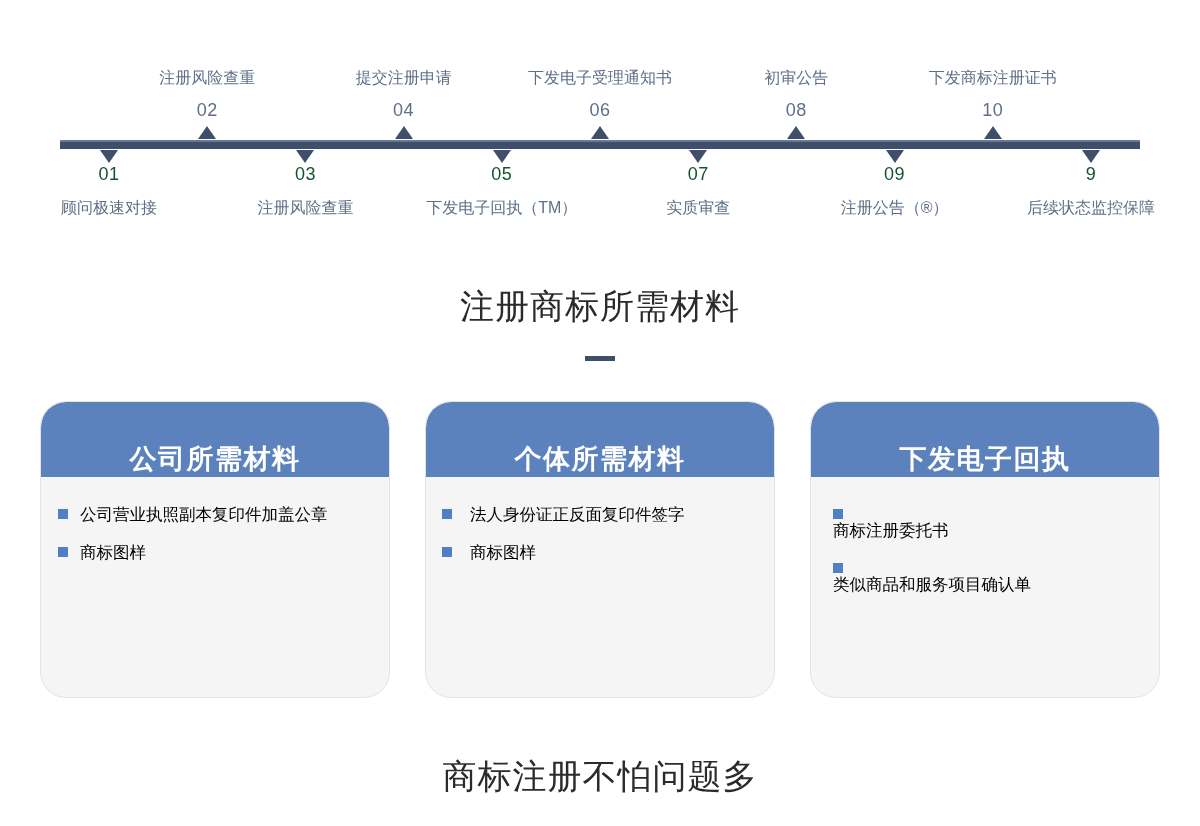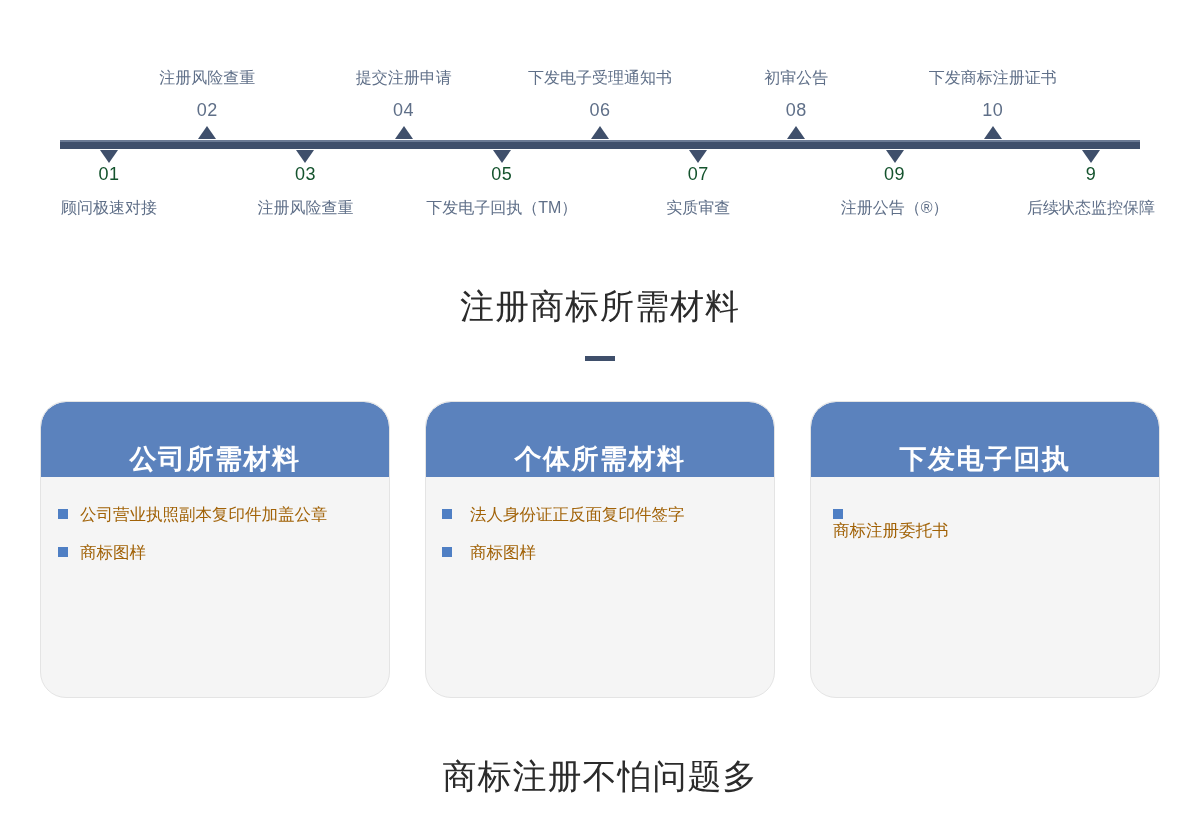--- a/index.html
+++ b/index.html
@@ -156,21 +156,21 @@
   }
   .card-list {
     list-style: none;
     margin: 0;
     padding: 0;
   }
   .card-list-item {
     display: flex;
     align-items: flex-start;
     font-size: 16.5px;
-    color: #a16207;
+    color: #000000;
     line-height: 1.45;
     margin-bottom: 14px;
     padding-left: 22px;
   }
   .bullet-square {
     width: 10px;
     height: 10px;
     background: #4f7fc4;
     flex: none;
     margin-top: 6px;
@@ -290,20 +290,24 @@
     <div class="card card-3">
       <div class="card-header">
         <div class="card-header-title">下发电子回执</div>
       </div>
       <div class="card-body">
         <ul class="card-list">
           <li class="card-list-item">
             <span class="bullet-square"></span>
             <span>商标注册委托书</span>
           </li>
+          <li class="card-list-item">
+            <span class="bullet-square"></span>
+            <span>类似商品和服务项目确认单</span>
+          </li>
         </ul>
       </div>
     </div>
   </div>
 
 <div id="bottom-heading-wrap">
   <h2 class="section-title">商标注册不怕问题多</h2>
   <div class="section-dash"></div>
 </div>
 

